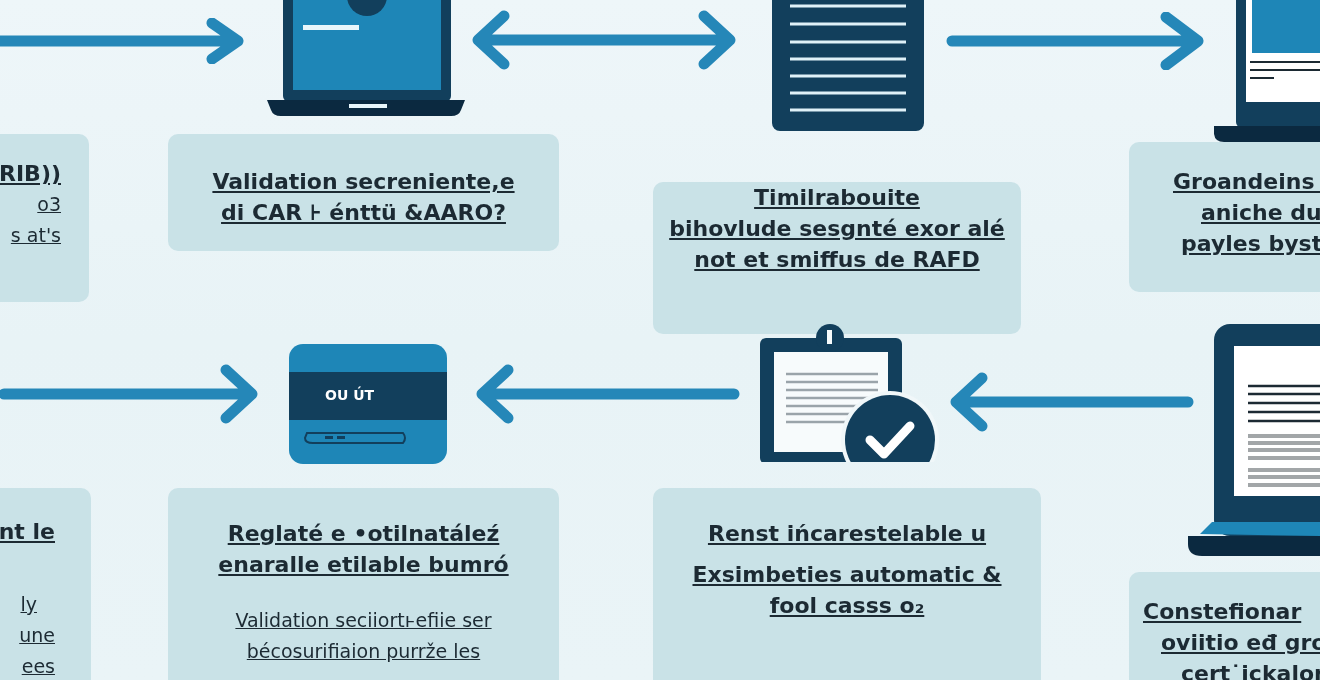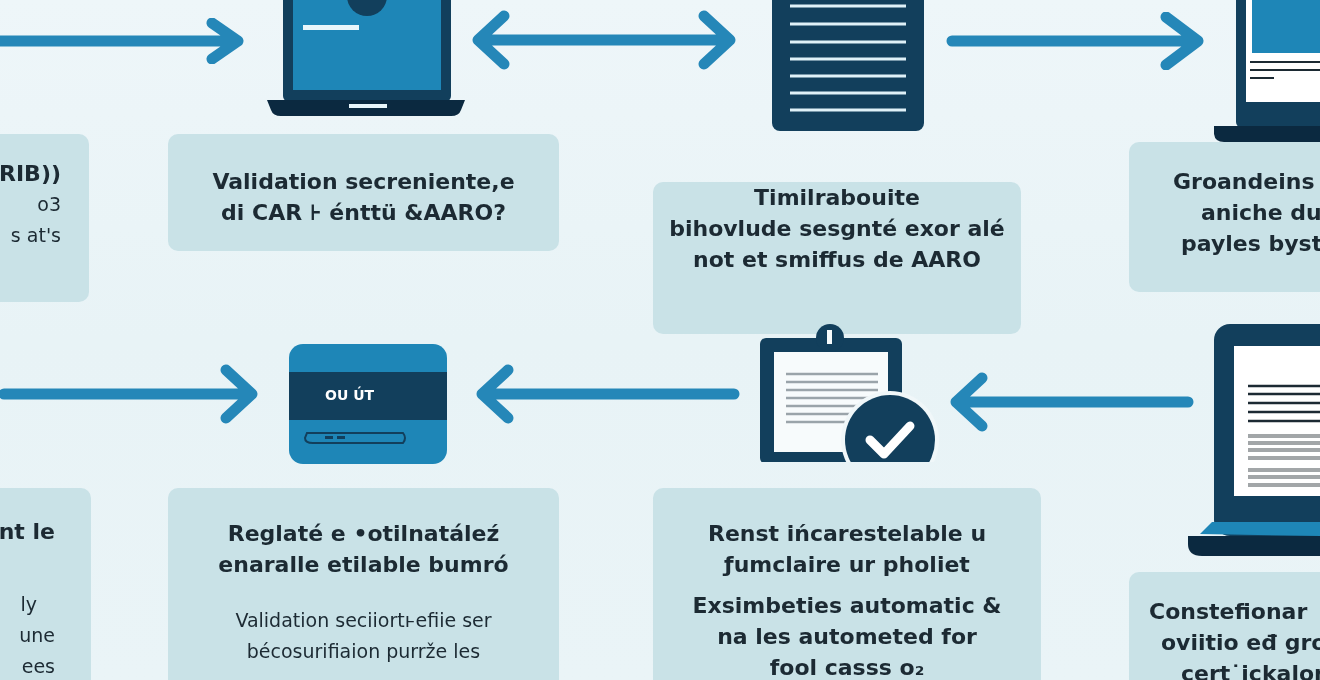--- a/index.html
+++ b/index.html
@@ -7,21 +7,21 @@
     width:1320px; height:680px; overflow:hidden; position:relative;
     background: linear-gradient(180deg, #eef6f9 0%, #e8f3f6 50%, #eaf4f7 100%);
     font-family: "DejaVu Sans", sans-serif;
   }
   .abs { position:absolute; }
   .card {
     position:absolute; background:#c9e2e7; border-radius:10px;
     color:#1c2a33; text-align:right; box-sizing:border-box;
     display:flex; flex-direction:column; align-items:center; justify-content:flex-start;
   }
-  .card .line { display:block; white-space:nowrap; }
+  .card .line { display:block; white-space:nowrap;text-decoration:underline; }
   .t-bold { font-weight:bold; font-size:22px; line-height:31px; }
   .t-reg { font-size:19px; line-height:31px; }
   .arrow { position:absolute; }
   .ovl-text { position:absolute; white-space:nowrap; }
 </style>
 </head>
 <body>
 
 <svg class="arrow" style="left:0;top:18px" width="250" height="46" viewBox="0 0 250 46">
   <path d="M0 23 H236 M212 5 L238 23 L212 41" fill="none" stroke="#2587b8" stroke-width="11" stroke-linecap="round" stroke-linejoin="round"></path>
@@ -75,21 +75,21 @@
 </div>
 
 <div class="card" style="left:168px;top:134px;width:391px;height:117px;padding-top:32px;">
   <span class="line t-bold">Validation secreniente,e</span>
   <span class="line t-bold">di CAR ⊦ énttü &amp;AARO?</span>
 </div>
 
 <div class="card" style="left:653px;top:134px;width:368px;height:152px;margin-top:48px;">
   <span class="line t-bold">Timilrabouite</span>
   <span class="line t-bold">bihovlude ѕesgnté exor alé</span>
-  <span class="line t-bold">not et smiffus de AARO</span>
+  <span class="line t-bold">not et smiffus de RAFD</span>
 </div>
 
 <div class="card" style="left:1129px;top:142px;width:220px;height:150px;padding-top:24px;">
   <span class="line t-bold" style="align-self:flex-start;padding-left:44px;">Groandeins t</span>
   <span class="line t-bold" style="align-self:flex-start;padding-left:72px;">aniche du</span>
   <span class="line t-bold" style="align-self:flex-start;padding-left:52px;">payles byst</span>
 </div>
 
 <svg class="arrow" style="left:0;top:360px" width="262" height="64" viewBox="0 0 262 64">
   <path d="M4 34 H250 M226 10 L252 34 L226 58" fill="none" stroke="#2587b8" stroke-width="11" stroke-linecap="round" stroke-linejoin="round"></path>
@@ -168,24 +168,22 @@
   <span class="line t-bold">Reglaté e •otilnatáleź</span>
   <span class="line t-bold">enaralle etilable bumró</span>
   <span class="line" style="height:28px"></span>
   <span class="line t-reg">Validation seciiortͱefiie ser</span>
   <span class="line t-reg">bécosurifiaion purrže les</span>
   <span class="line t-reg">...</span>
 </div>
 
 <div class="card" style="left:653px;top:488px;width:388px;height:210px;padding-top:30px;">
   <span class="line t-bold">Renst ińcarestelable u</span>
-  <span class="line t-bold">ƒumclaire ur pholiet</span>
   <span class="line" style="height:10px"></span>
   <span class="line t-bold">Exsimbeties automatic &amp;</span>
-  <span class="line t-bold">na les autometed for</span>
   <span class="line t-bold">fool casss o₂</span>
 </div>
 
 <div class="card" style="left:1129px;top:572px;width:220px;height:130px;padding-top:24px;">
-  <span class="line t-bold" style="align-self:flex-start;padding-left:20px;">Constefionar</span>
+  <span class="line t-bold" style="align-self:flex-start;padding-left:14px;">Constefionar</span>
   <span class="line t-bold" style="align-self:flex-start;padding-left:32px;">oviitio eđ gro</span>
   <span class="line t-bold" style="align-self:flex-start;padding-left:52px;">cert˙ickalon</span>
 </div>
 
 </body></html>

